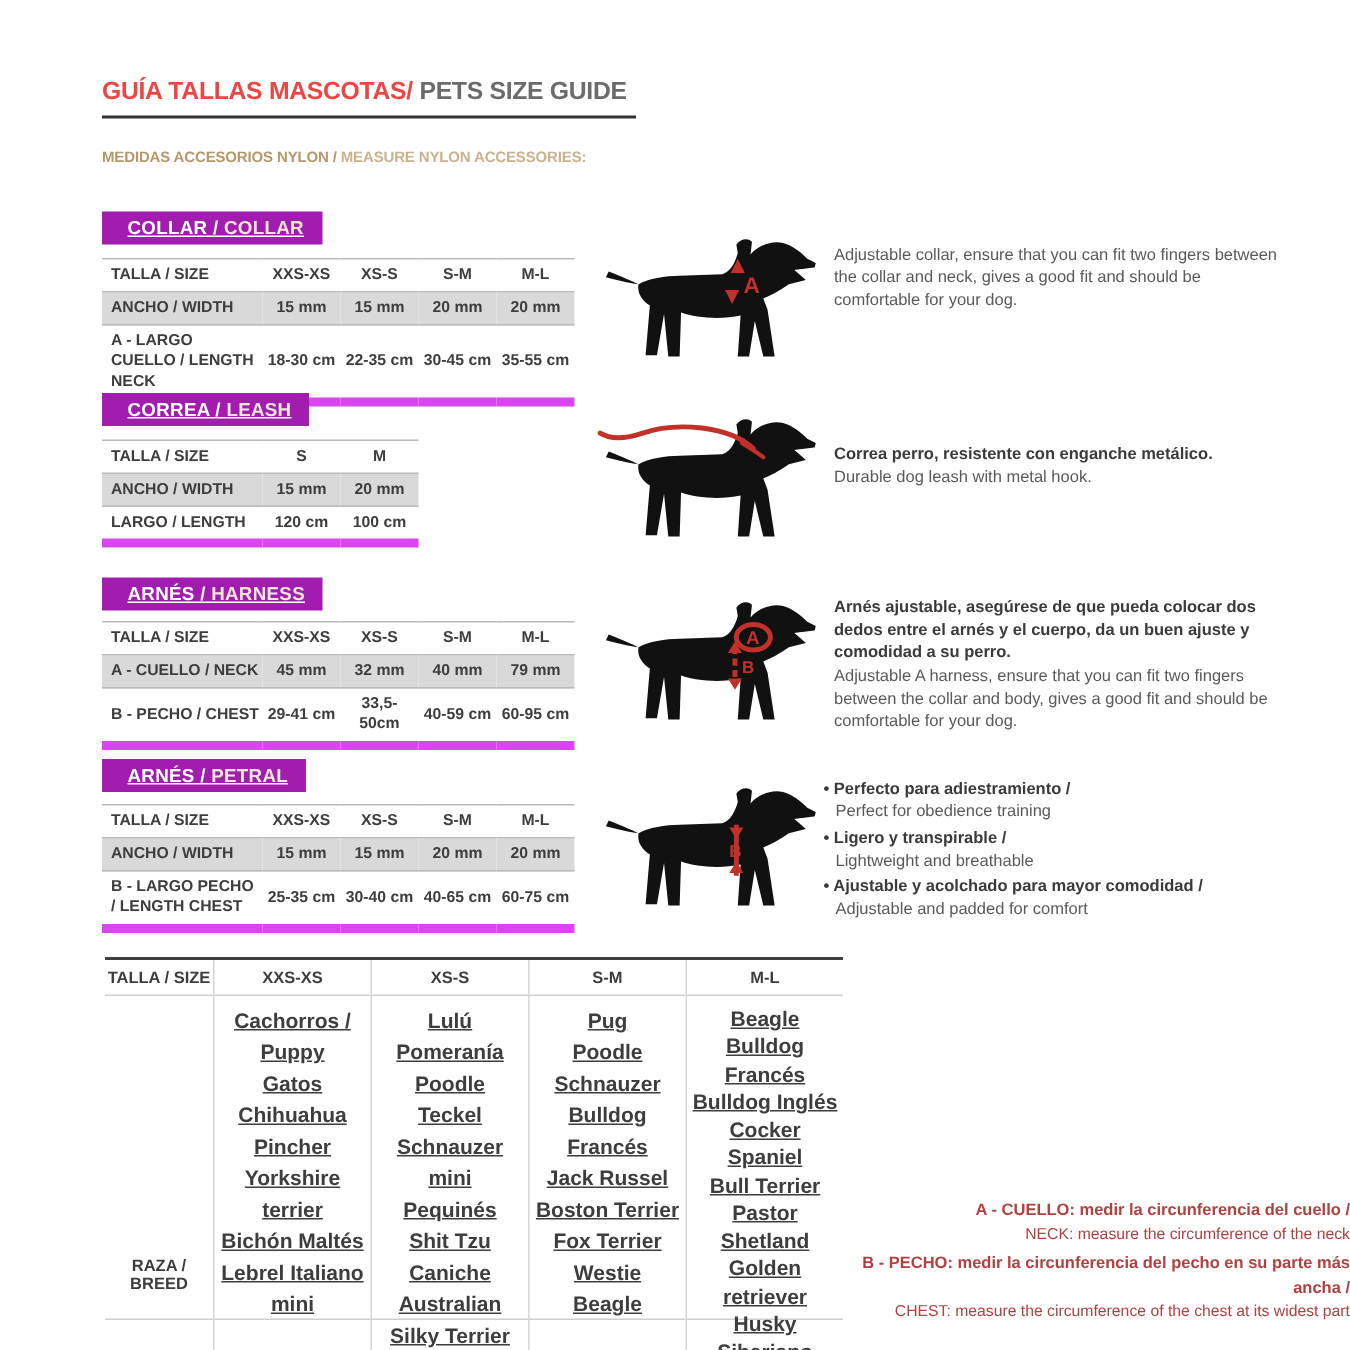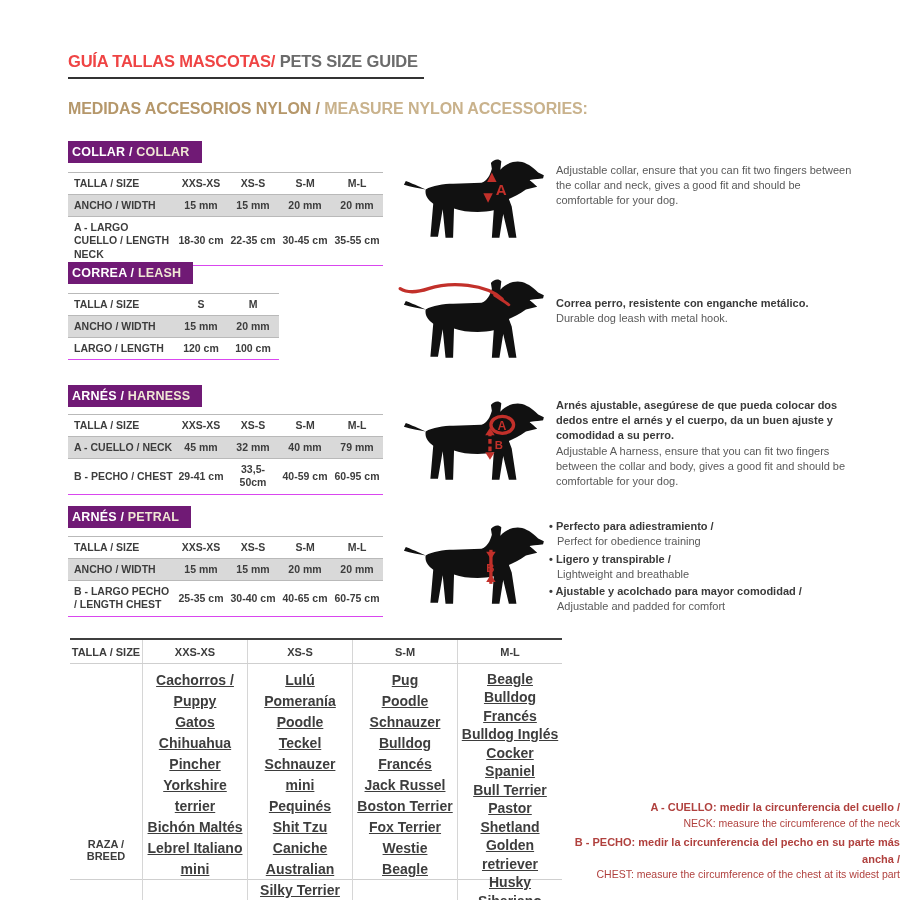--- a/index.html
+++ b/index.html
@@ -4,33 +4,33 @@
 <style>
   html,body{margin:0;padding:0;background:#fff;}
   body{width:900px;height:900px;font-family:"Liberation Sans",sans-serif;color:#3d3d3d;position:relative;overflow:hidden;}
   .abs{position:absolute;}
 
   
   .title{left:68px;top:52px;font-size:16.5px;font-weight:bold;letter-spacing:-0.2px;
          border-bottom:2px solid #333;padding-bottom:6px;padding-right:6px;}
   .title .dark{color:#ef4444;}
   .title .lt{color:#6b6b6b;font-weight:bold;}
-  .subtitle{left:68px;top:100px;font-size:16px;font-weight:bold;letter-spacing:-0.1px;}
+  .subtitle{left:68px;top:100px;font-size:10px;font-weight:bold;letter-spacing:-0.1px;}
   .subtitle .es{color:#b5976a;}
   .subtitle .en{color:#c9b28c;}
 
   
-  .badge{display:inline-block;background:#701a75;color:#fff;font-size:12.5px;font-weight:bold;
-         padding:4px 12px 4px 4px;letter-spacing:0.2px;}
+  .badge{display:inline-block;background:#a21caf;color:#fff;font-size:12.5px;font-weight:bold;
+         padding:4px 12px 4px 17px;letter-spacing:0.2px;text-decoration:underline;}
   .badge .lt{color:#f0e7d5;}
 
   
   table.spec{border-collapse:collapse;font-size:10.5px;font-weight:bold;color:#3d3d3d;table-layout:fixed;}
   table.spec td{border-top:1px solid #b9b9b9;text-align:center;padding:4px 1px;line-height:1.25;}
-  table.spec tr:last-child td{border-bottom:1px solid #d946ef;}
+  table.spec tr:last-child td{border-bottom:6px solid #d946ef;}
   table.spec td.lab{text-align:left;padding-left:6px;}
   table.spec tr.g td{background:#d9d9d9;}
   .w5{width:300px;} .w5 td.lab{width:100px;} .w5 td{width:50px;}
   .w3{width:200px;} .w3 td.lab{width:100px;} .w3 td{width:50px;}
 
   
   .desc{width:305px;font-size:11px;line-height:1.38;}
   .desc .es{font-weight:bold;color:#3a3a3a;}
   .desc .en{color:#595959;}
 

